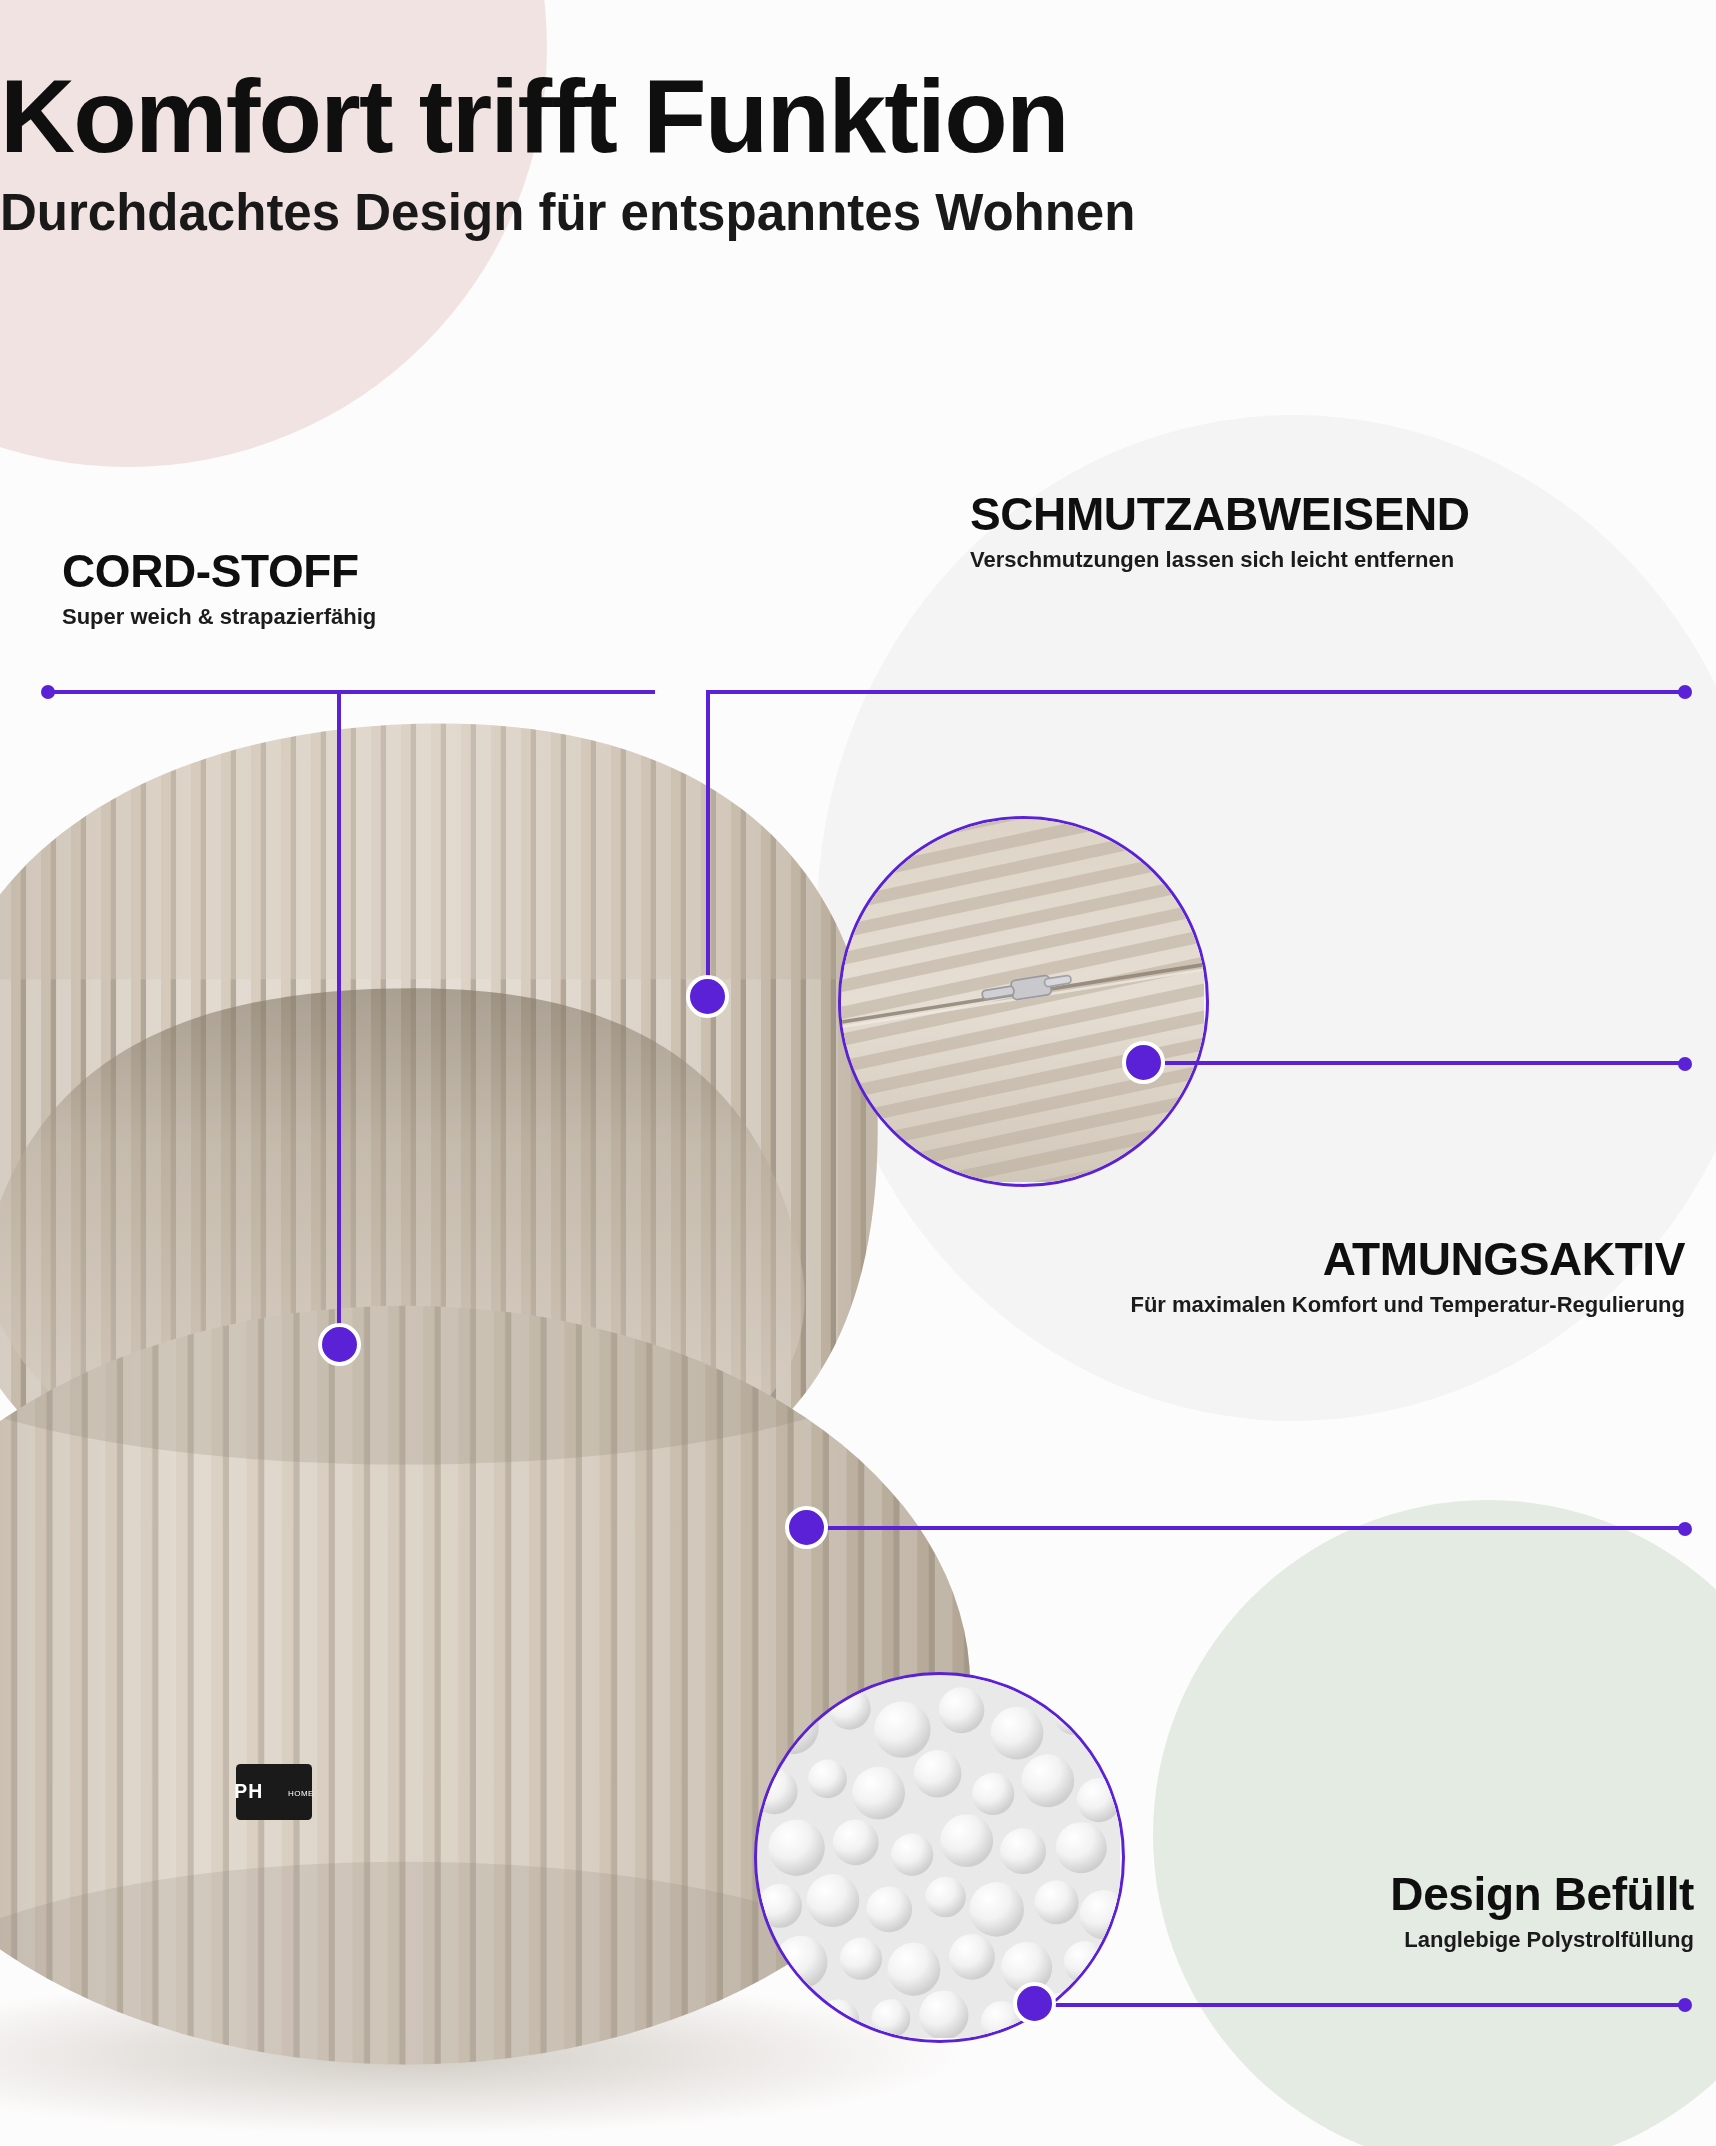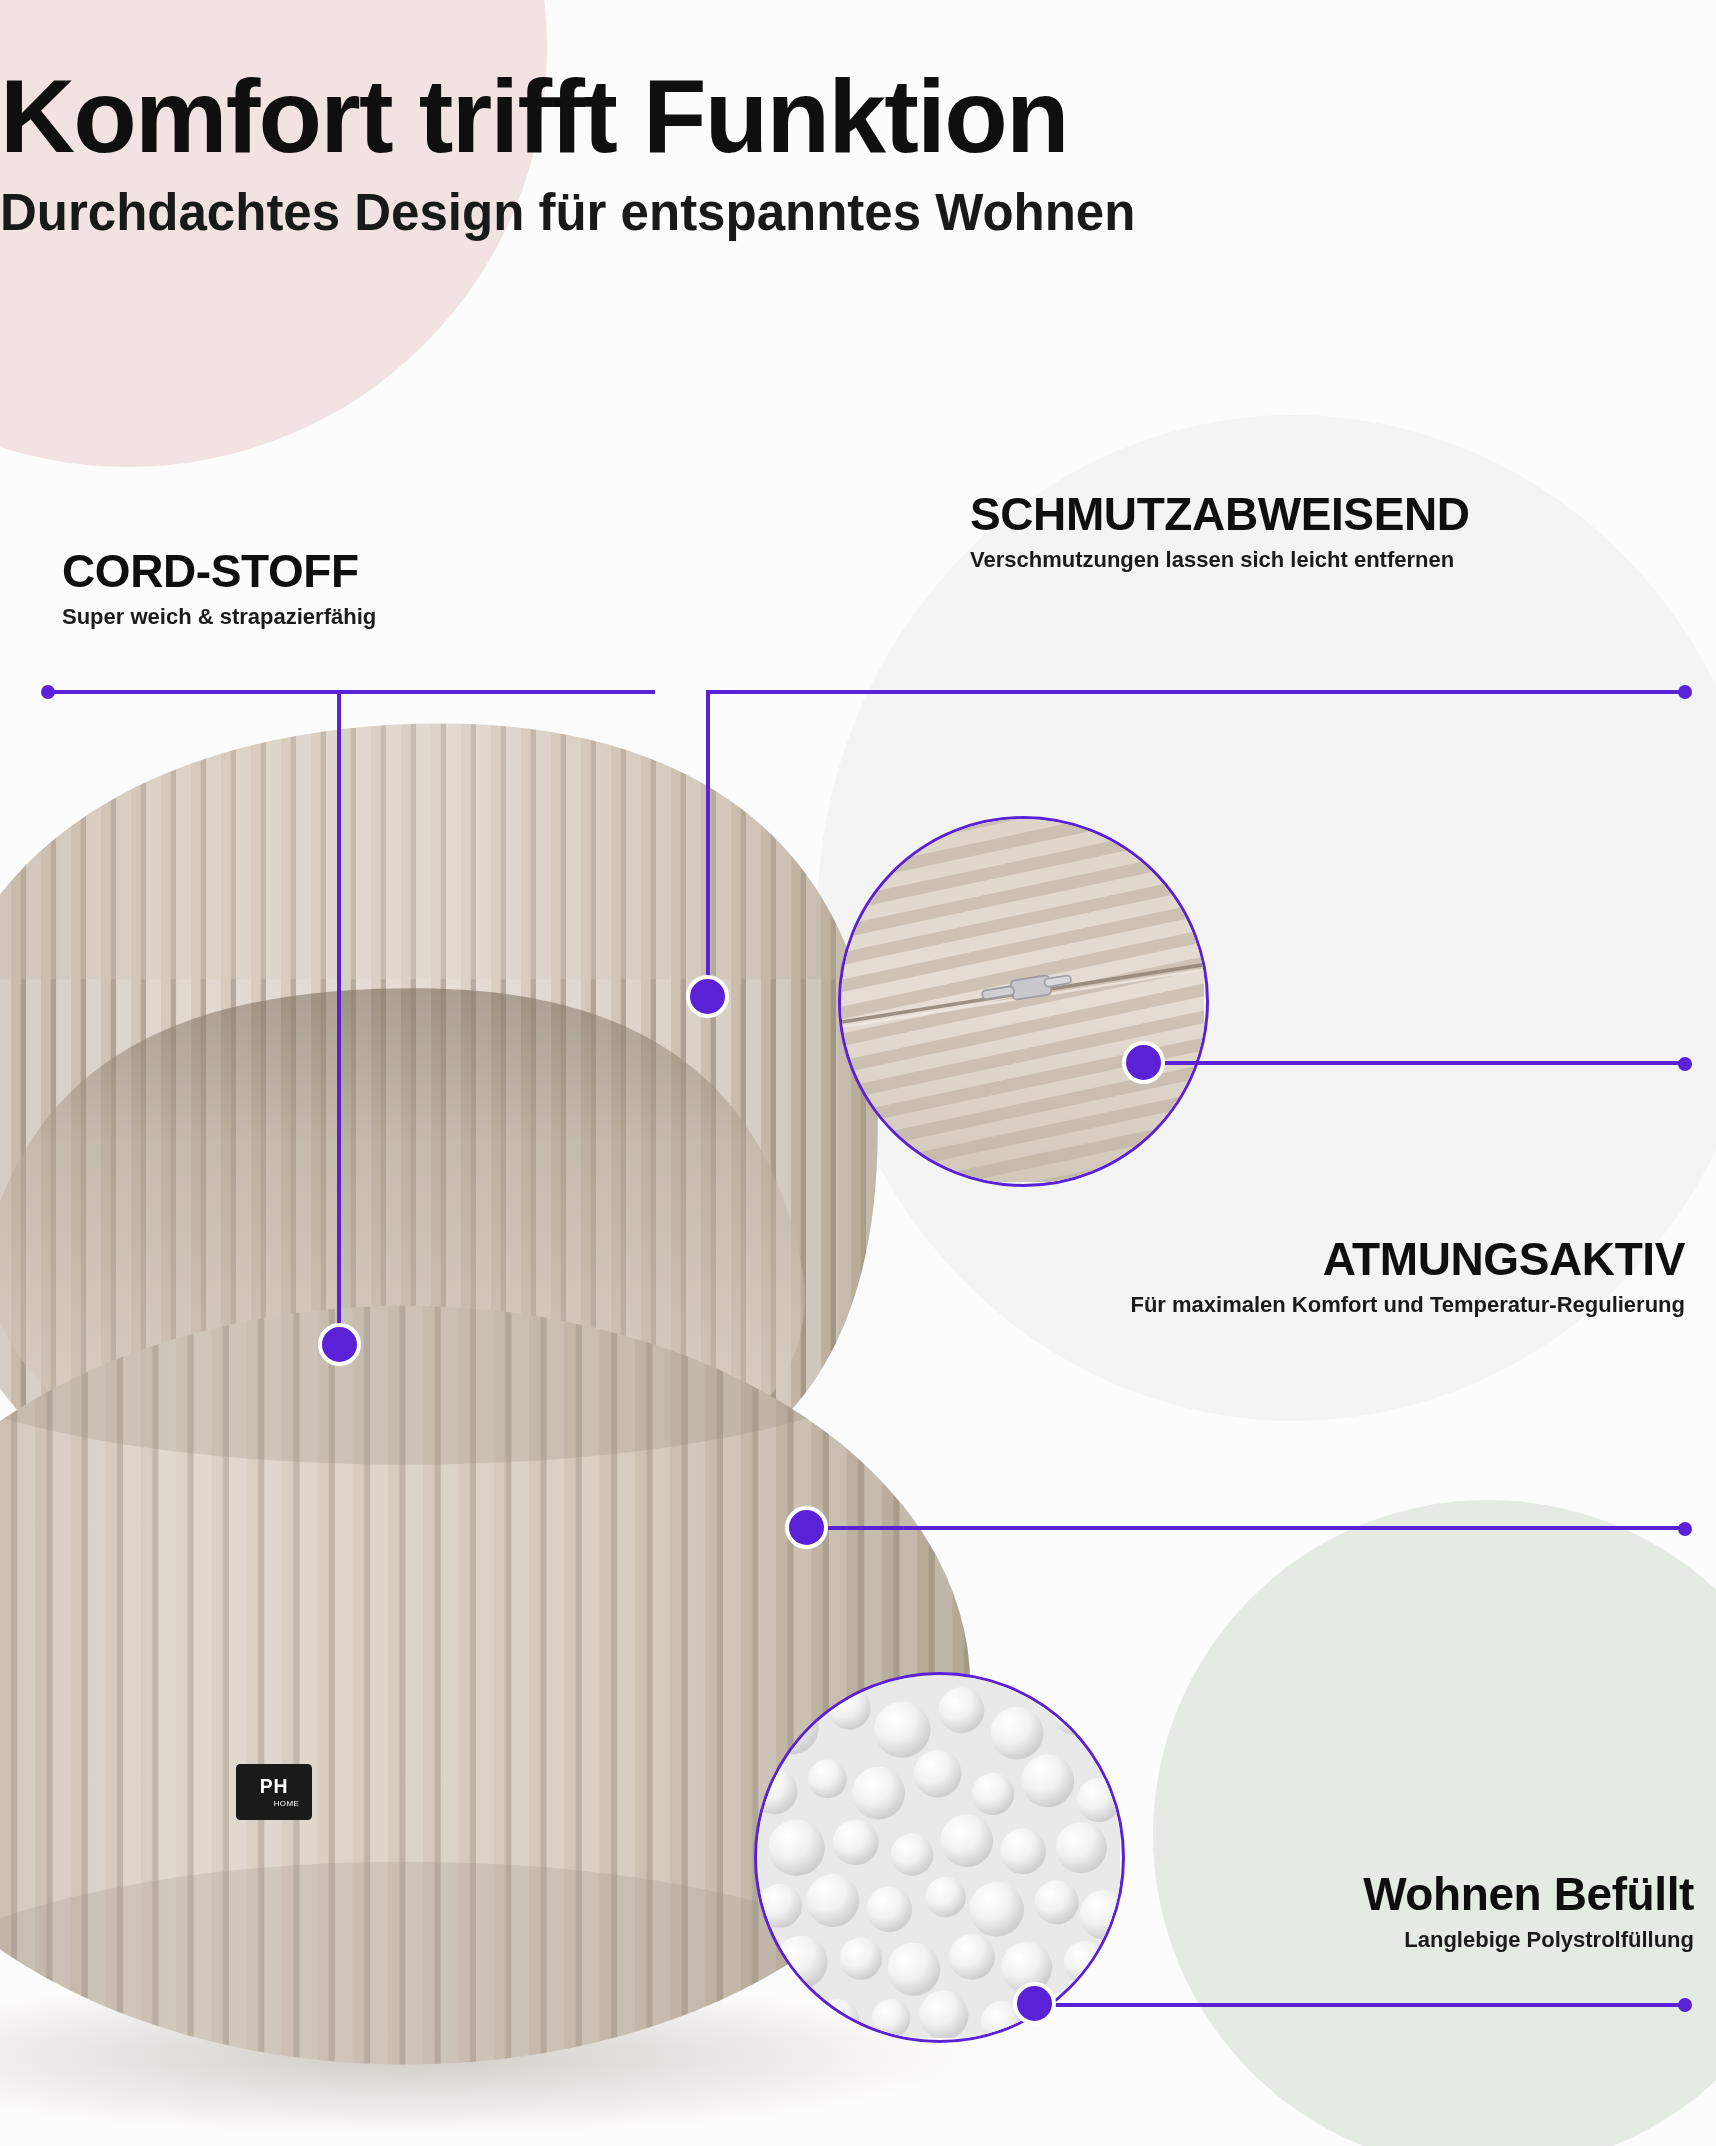--- a/index.html
+++ b/index.html
@@ -163,21 +163,21 @@
     left: 236px;
     top: 1764px;
     width: 76px;
     height: 56px;
     background: #1a1a1a;
     border-radius: 4.4px;
     z-index: 22;
     display: flex;
     align-items: center;
     justify-content: center;
-    flex-direction: column;
+    flex-direction: row;
     color: #ffffff;
   }
   .brand-tag .bt-main { font-size: 19.4px; font-weight: 700; letter-spacing: 0.9px; line-height: 1;}
   .brand-tag .bt-sub  { font-size: 8px; font-weight: 400; letter-spacing: 0.4px; margin-top: 2.6px; padding-left: 25px;}
 </style>
 </head>
 <body>
 
 <div id="page">
 
@@ -391,21 +391,21 @@
     <p class="c-sub">Verschmutzungen lassen sich leicht entfernen</p>
   </div>
 
 
   <div class="callout align-right" id="callout-atmung">
     <p class="c-title">ATMUNGSAKTIV</p>
     <p class="c-sub">Für maximalen Komfort und Temperatur-Regulierung</p>
   </div>
 
   <div class="callout align-right" id="callout-befuellt">
-    <p class="c-title">Wohnen Befüllt</p>
+    <p class="c-title">Design Befüllt</p>
     <p class="c-sub">Langlebige Polystrolfüllung</p>
   </div>
 
   <div class="line h" style="left:46px; top:690px; width:609px;"></div>
   <div class="endcap" style="left:41px; top:685px;"></div>
   <div class="line v" style="left:337px; top:690px; height:657px;"></div>
   <div class="dot big" style="left:318px; top:1323px;"></div>
 
   <div class="line h" style="left:706px; top:690px; width:979px;"></div>
   <div class="endcap" style="left:1678px; top:685px;"></div>

